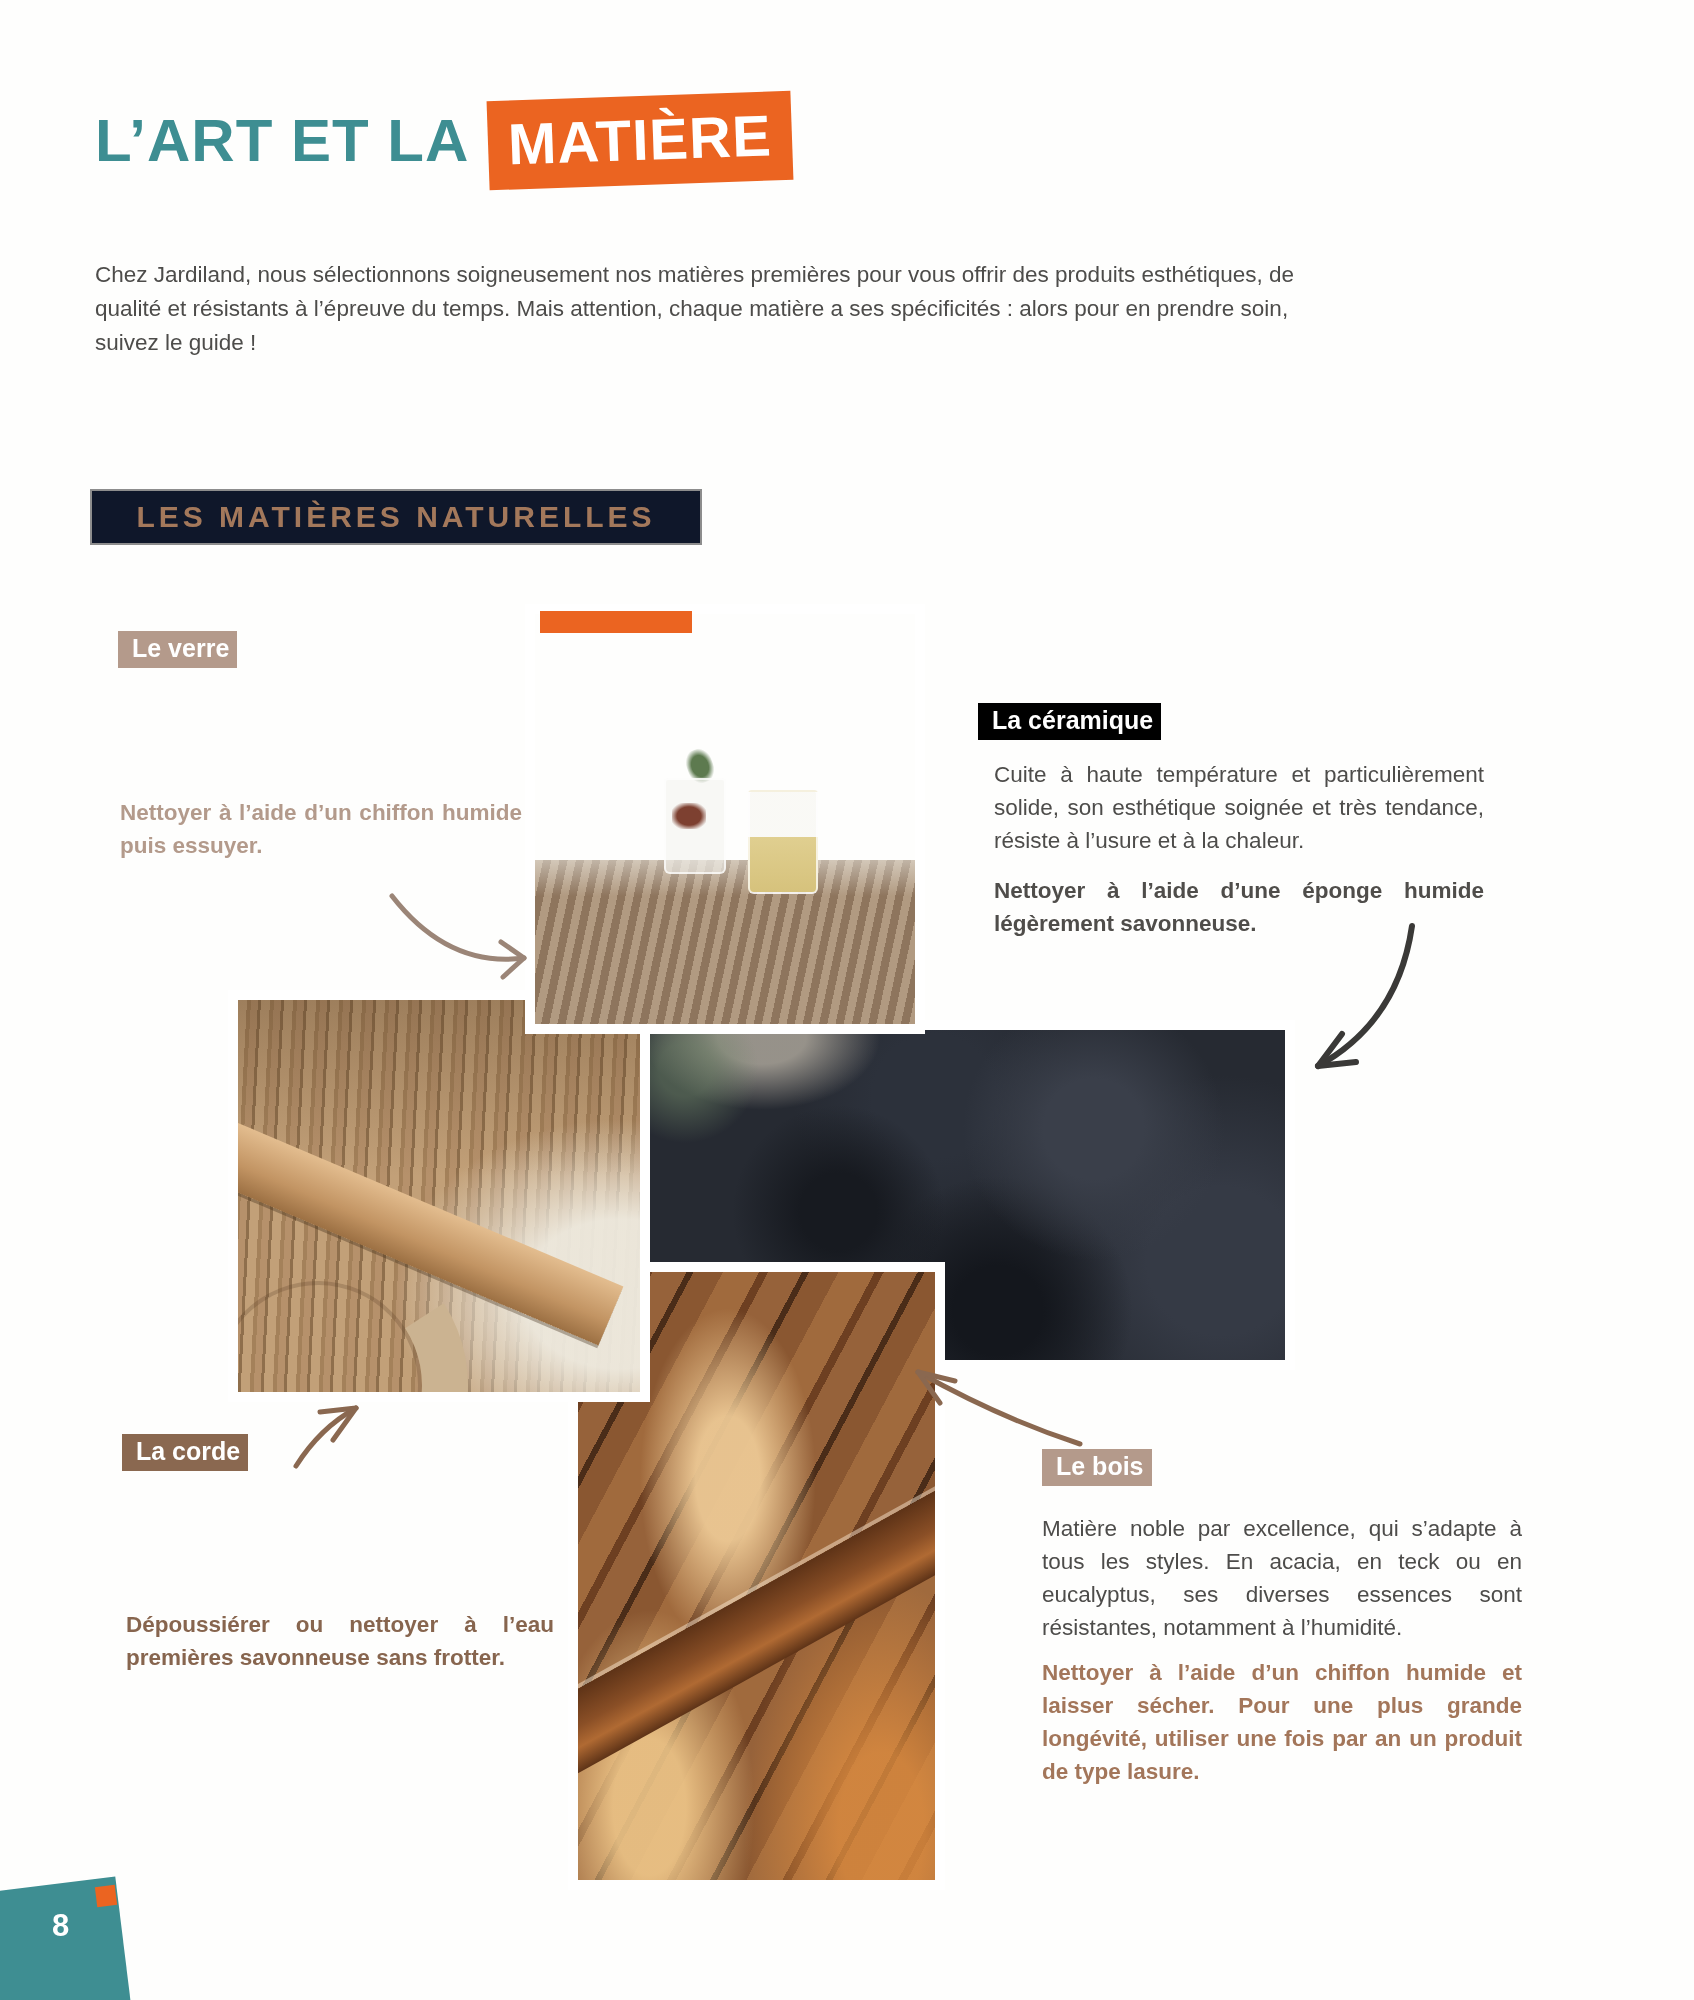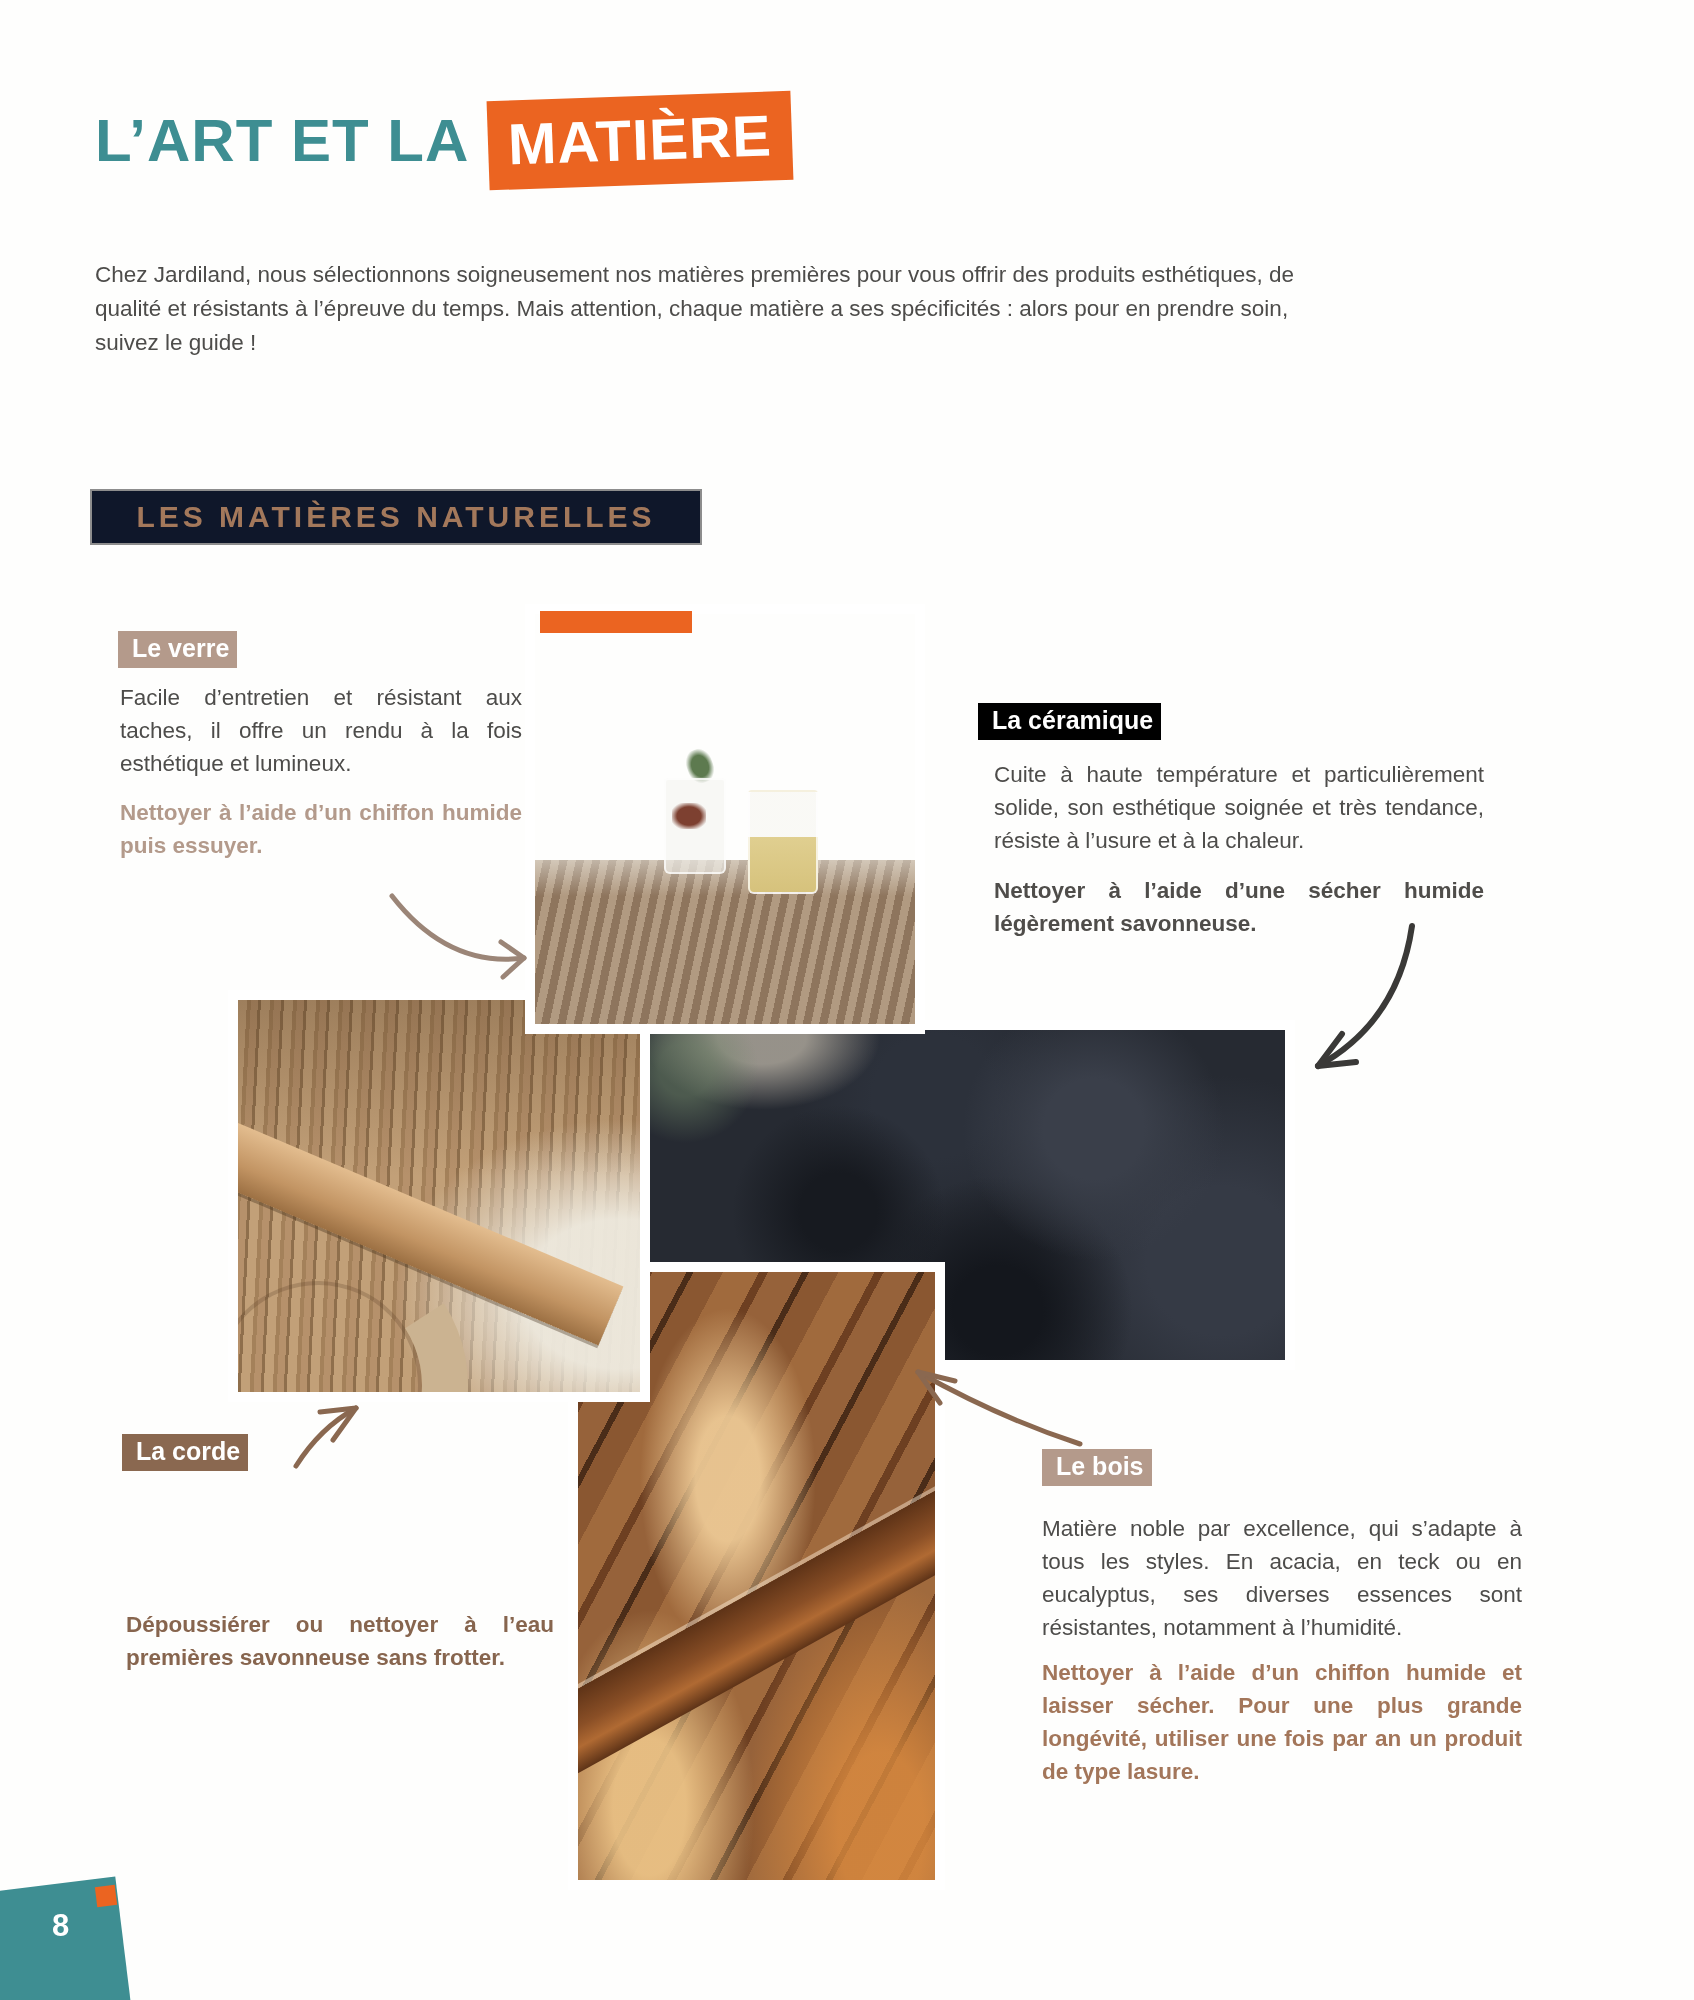--- a/index.html
+++ b/index.html
@@ -203,25 +203,24 @@
     <div class="glass-berry"></div>
     <div class="glass-cup2"></div>
   </div>
   <div class="orange-bar"></div>
 
   <div class="mat-label lbl-verre">Le verre</div>
   <div class="mat-label lbl-ceramique">La céramique</div>
   <div class="mat-label lbl-corde">La corde</div>
   <div class="mat-label lbl-bois">Le bois</div>
 
-  <div class="mat-desc desc-verre">Facile d’entretien et résistant aux taches, il offre un rendu à la fois esthétique et lumineux.</div>
   <div class="mat-care care-verre">Nettoyer à l’aide d’un chiffon humide puis essuyer.</div>
 
   <div class="mat-desc desc-ceramique">Cuite à haute température et particulièrement solide, son esthétique soignée et très tendance, résiste à l’usure et à la chaleur.</div>
-  <div class="mat-care care-ceramique">Nettoyer à l’aide d’une sécher humide légèrement savonneuse.</div>
+  <div class="mat-care care-ceramique">Nettoyer à l’aide d’une éponge humide légèrement savonneuse.</div>
 
   <div class="mat-care care-corde">Dépoussiérer ou nettoyer à l’eau premières savonneuse sans frotter.</div>
 
   <div class="mat-desc desc-bois">Matière noble par excellence, qui s’adapte à tous les styles. En acacia, en teck ou en eucalyptus, ses diverses essences sont résistantes, notamment à l’humidité.</div>
   <div class="mat-care care-bois">Nettoyer à l’aide d’un chiffon humide et laisser sécher. Pour une plus grande longévité, utiliser une fois par an un produit de type lasure.</div>
 
   <svg class="arrows" viewBox="0 0 1694 2000" xmlns="http://www.w3.org/2000/svg">
     <g stroke="#9b8577" stroke-width="5" fill="none" stroke-linecap="round">
       <path d="M 392 896 Q 448 968 524 958"></path>
       <path d="M 524 958 L 501 942 M 524 958 L 503 977"></path>

